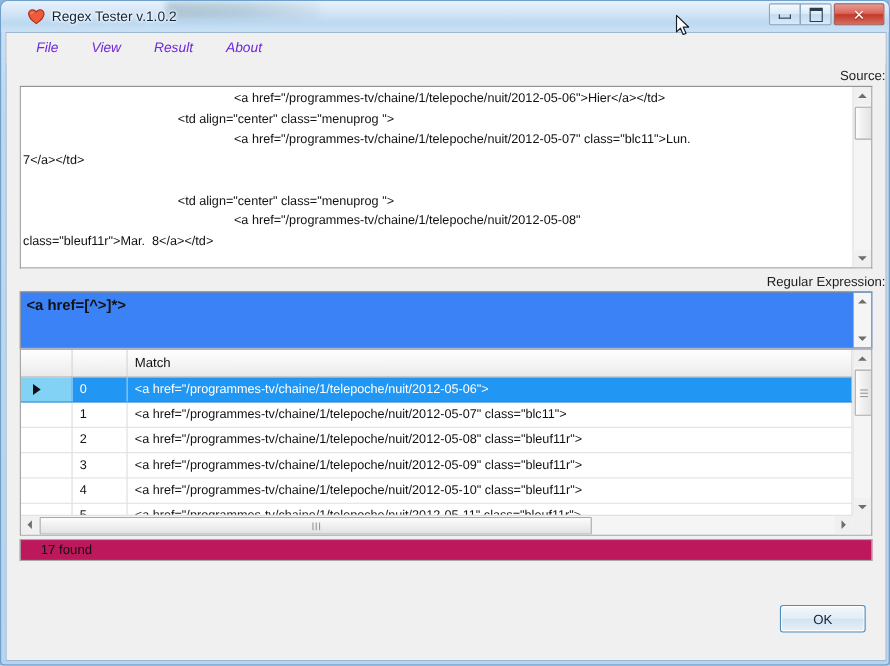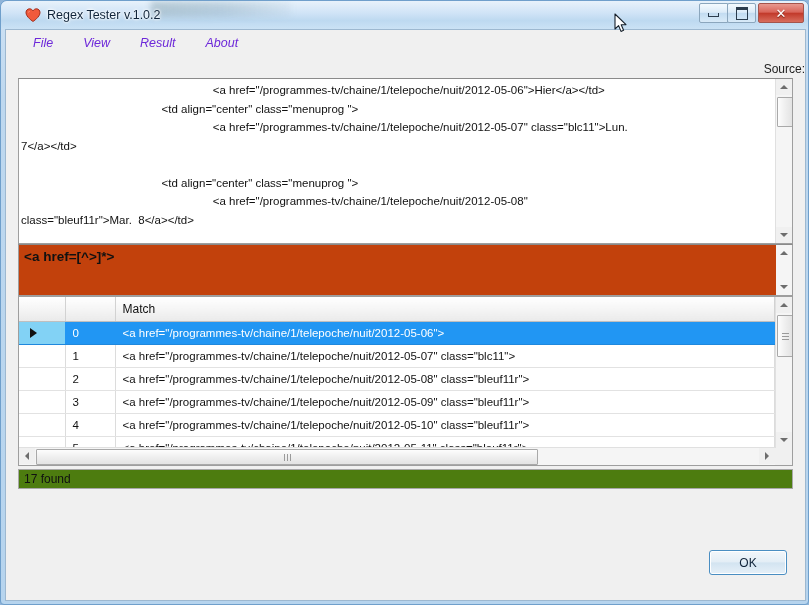--- a/index.html
+++ b/index.html
@@ -121,21 +121,21 @@
     position:absolute;left:1px;width:14px;
     border:1px solid #a9a9a9;border-radius:1px;
     background:linear-gradient(to right,#fdfdfd,#efefef 50%,#e3e3e3);
     display:flex;align-items:center;justify-content:center;
   }
   .grip{width:7px;}
   .grip i{display:block;height:1px;background:#9a9a9a;margin:2px 0;}
   
   .rebox{
     margin:0 12px;height:52px;box-sizing:border-box;
-    border:1px solid #9e9e9e;border-top-color:#8a8a8a;background:#c2410c;
+    border:1px solid #9e9e9e;border-top-color:#8a8a8a;background:#3b82f6;
     position:relative;overflow:hidden;padding-left:36px;
   }
   .re-text{
     position:absolute;left:0;top:0;right:16px;bottom:0;
     font-size:13.5px;font-weight:bold;color:#111;padding:4px 5px;
     font-family:"Liberation Sans",sans-serif;white-space:pre;
   }
   .vsb-mini{
     position:absolute;right:0;top:0;width:16px;bottom:0;background:#f5f5f5;
   }
@@ -178,22 +178,22 @@
     border:1px solid #a9a9a9;border-radius:1px;
     background:linear-gradient(to bottom,#fdfdfd,#efefef 50%,#e3e3e3);
     display:flex;align-items:center;justify-content:center;
   }
   .hgrip{height:7px;display:flex;}
   .hgrip i{display:block;width:1px;background:#9a9a9a;margin:0 1px;height:7px;}
   .corner{position:absolute;right:0;bottom:0;width:17px;height:17px;background:#f0f0f0;}
   
   .status{
     margin:3px 12px 0 12px;height:20px;box-sizing:border-box;
-    border:1px solid #a8a8a8;background:#4d7c0f;
-    font-size:12px;color:#111;padding:2px 0 0 5px;
+    border:1px solid #a8a8a8;background:#be185d;
+    font-size:12px;color:#111;padding:2px 0 0 18px;
   }
   
   .footer{position:absolute;left:0;right:0;bottom:0;height:58px;text-align:right;}
   .ok-btn{
     position:absolute;right:18px;top:8px;width:78px;height:25px;box-sizing:border-box;
     border:1px solid #4a8ec2;border-radius:3px;
     background:linear-gradient(to bottom,#f2f7fb 0%,#e4eef6 47%,#d3e4f1 52%,#e6f0f8 100%);
     box-shadow:inset 0 0 0 1px #ffffff;
     font-size:12px;color:#10243a;display:flex;align-items:center;justify-content:center;
   }
@@ -261,20 +261,21 @@
         <div class="arrow top">
             <span class="tri-up"></span>
           </div>
         <div class="thumb" style="top:18px;height:28px;"></div>
         <div class="arrow bot">
             <span class="tri-dn"></span>
           </div>
       </div>
     </div>
 
+    <div class="lbl">Regular Expression:</div>
     <div class="rebox">
       <div class="re-text">&lt;a href=[^&gt;]*&gt;</div>
       <div class="vsb-mini">
         <div class="arrow" style="position:absolute;top:0;left:0;width:16px;height:16px;display:flex;align-items:center;justify-content:center;">
             <span class="tri-up"></span>
           </div>
         <div class="arrow" style="position:absolute;bottom:0;left:0;width:16px;height:16px;display:flex;align-items:center;justify-content:center;">
             <span class="tri-dn"></span>
           </div>
       </div>

